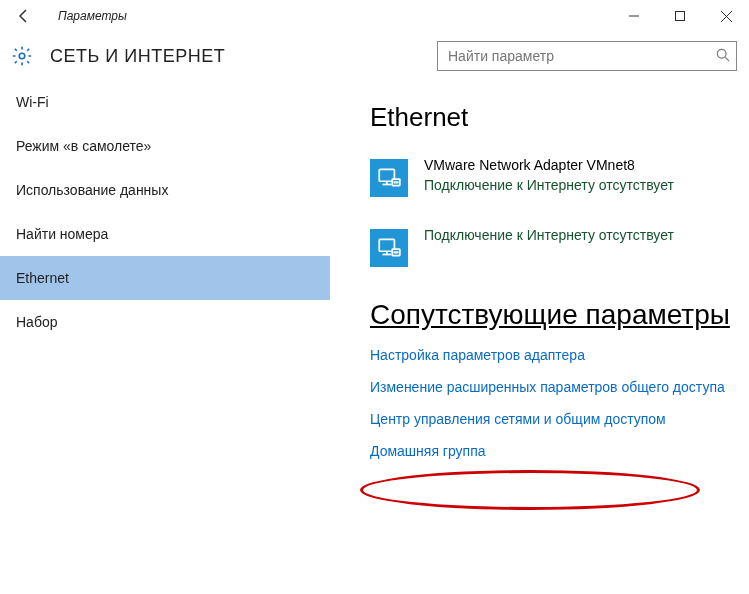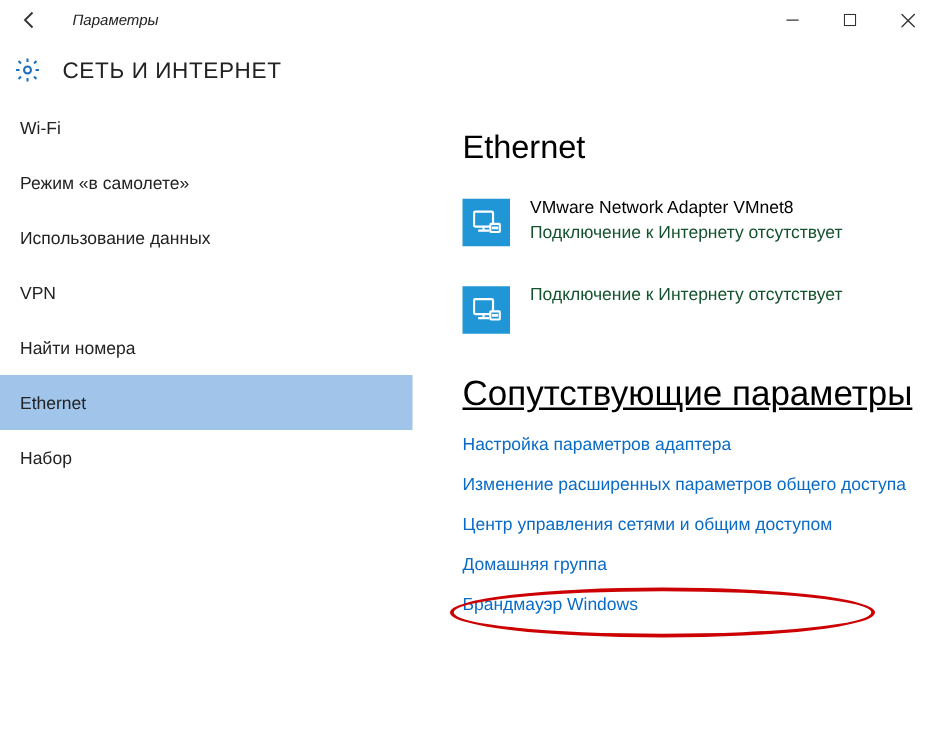--- a/index.html
+++ b/index.html
@@ -189,28 +189,36 @@
 
 <div class="header">
   <div class="gear">
     <svg width="22" height="22" viewBox="0 0 24 24" fill="none" stroke="#1b6ec2" stroke-width="1.8">
       <circle cx="12" cy="12" r="3"></circle>
       <path d="M12 2v3M12 19v3M4.2 4.2l2.1 2.1M17.7 17.7l2.1 2.1M2 12h3M19 12h3M4.2 19.8l2.1-2.1M17.7 6.3l2.1-2.1"></path>
     </svg>
   </div>
   <div class="heading">СЕТЬ И ИНТЕРНЕТ</div>
   <div class="spacer"></div>
+  <div class="searchbox">
+    <input type="text" placeholder="Найти параметр" style="">
+    <span class="sicon">
+      <svg width="14" height="14" viewBox="0 0 16 16" fill="none" stroke="#777" stroke-width="1.3">
+          <circle cx="6.5" cy="6.5" r="5"></circle>
+          <line x1="10.5" y1="10.5" x2="15" y2="15"></line>
+        </svg>
+    </span>
+  </div>
 </div>
 
 <div class="content">
   <div class="sidebar">
     <div class="nav-item">Wi-Fi</div>
     <div class="nav-item">Режим «в самолете»</div>
     <div class="nav-item">Использование данных</div>
-    <div class="nav-item">VPN</div>
     <div class="nav-item">Найти номера</div>
     <div class="nav-item selected">Ethernet</div>
     <div class="nav-item">Набор</div>
   </div>
 
   <div class="main">
     <h1>Ethernet</h1>
 
     <div class="adapter">
       <div class="neticon">
@@ -246,17 +254,16 @@
         <div class="t2">Подключение к Интернету отсутствует</div>
       </div>
     </div>
 
     <h2>Сопутствующие параметры</h2>
 
     <a class="link">Настройка параметров адаптера</a>
     <a class="link">Изменение расширенных параметров общего доступа</a>
     <a class="link">Центр управления сетями и общим доступом</a>
     <a class="link">Домашняя группа</a>
-    <a class="link">Брандмауэр Windows</a>
 
     <div class="ellipse"></div>
   </div>
 </div>
 
 </body></html>

